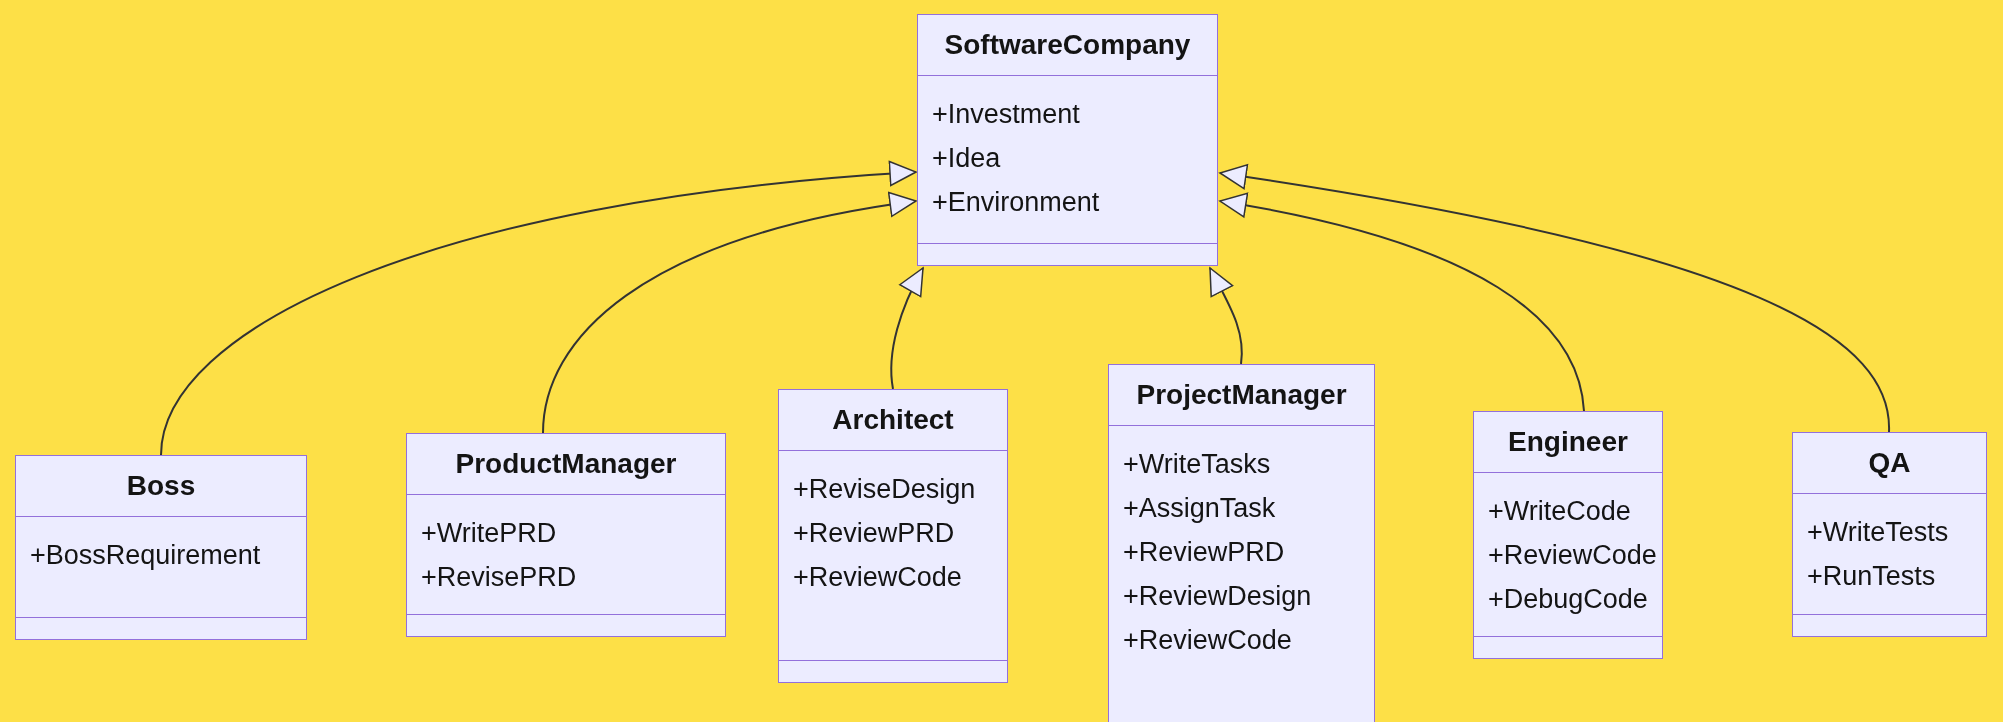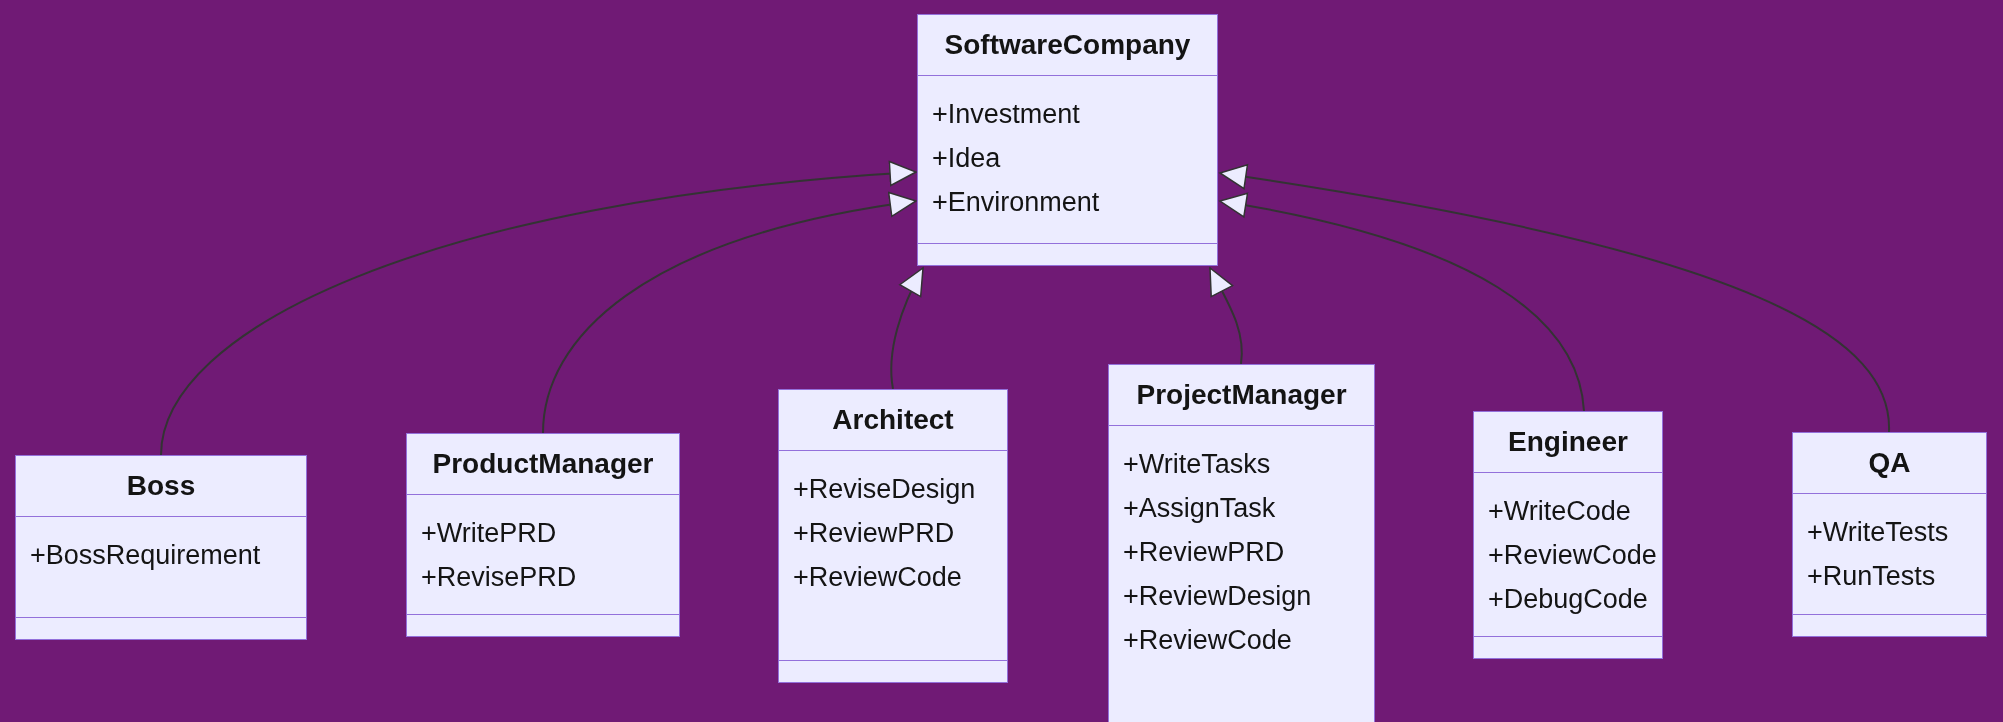--- a/index.html
+++ b/index.html
@@ -5,21 +5,21 @@
   html, body {
     margin: 0;
     padding: 0;
     background: #ffffff;
     font-family: "Liberation Sans", "DejaVu Sans", sans-serif;
   }
   .canvas {
     position: relative;
     width: 2003px;
     height: 722px;
-    background: #701a75;
+    background: #fde047;
     overflow: hidden;
   }
   .edge-layer {
     position: absolute;
     left: 0;
     top: 0;
     width: 2003px;
     height: 722px;
   }
   .edge-layer path.edge {
@@ -94,21 +94,21 @@
   </div>
 
   <div class="class-node" style="left:15px; top:455px; width:292px; height:185px;">
     <div class="class-title">Boss</div>
     <div class="class-members">
       <div class="class-member">+BossRequirement</div>
     </div>
     <div class="class-methods"></div>
   </div>
 
-  <div class="class-node" style="left:406px; top:433px; width:274px; height:204px;">
+  <div class="class-node" style="left:406px; top:433px; width:320px; height:204px;">
     <div class="class-title">ProductManager</div>
     <div class="class-members">
       <div class="class-member">+WritePRD</div>
       <div class="class-member">+RevisePRD</div>
     </div>
     <div class="class-methods"></div>
   </div>
 
   <div class="class-node" style="left:778px; top:389px; width:230px; height:294px;">
     <div class="class-title">Architect</div>

